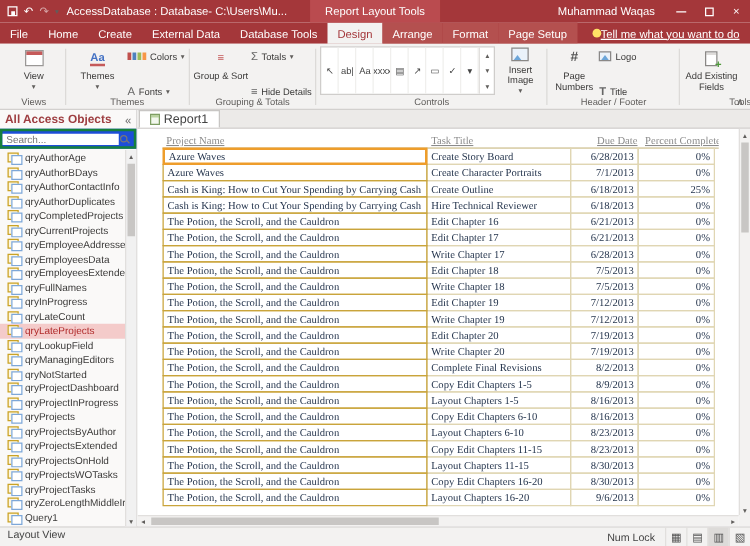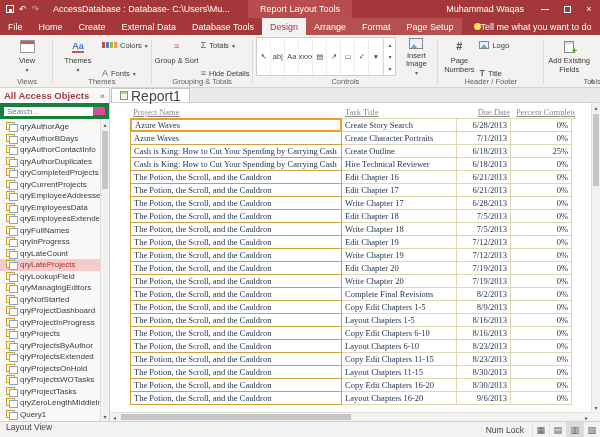--- a/index.html
+++ b/index.html
@@ -18,21 +18,21 @@
   .tb-user { margin-left:auto; padding:0 10px; white-space:nowrap; }
   .win-btn { width:22px; height:18px; display:flex; align-items:center; justify-content:center; flex:0 0 auto; }
   .ico-min { width:8px; height:1px; background:#fff; }
   .ico-max { width:7px; height:7px; border:1px solid #fff; }
 
   
   .tabrow { height:17px; background:#A4373A; display:flex; align-items:stretch; color:#fff; font-size:9px; flex:0 0 auto; }
   .tab { display:flex; align-items:center; padding:0 8px; white-space:nowrap; }
   .tab.contextual { background:#B4504F; }
   .tab.active { background:#F3F2F1; color:#A4373A; }
-  .tellme { display:flex; align-items:center; gap:0; margin-left:12px; white-space:nowrap; }
+  .tellme { display:flex; align-items:center; gap:0; margin-left:12px; white-space:nowrap;text-decoration:underline; }
   .bulb { width:7px; height:7px; border-radius:50%; background:#FFE266; }
 
   
   .ribbon { height:53px; background:#F3F2F1; border-bottom:1px solid #D2D0CE; display:flex; padding:1px 2px 0; position:relative; flex:0 0 auto; }
   .rgroup { display:flex; flex-direction:column; padding:0 3px; }
   .rgroup-body { height:41px; display:flex; align-items:flex-start; gap:2px; }
   .rgroup-label { height:11px; font-size:7.5px; color:#605E5C; text-align:center; line-height:10px; white-space:nowrap; }
   .sep { width:1px; background:#DCDAD8; margin:3px 0; flex:0 0 auto; }
   .rbtn-big { width:44px; height:41px; display:flex; flex-direction:column; align-items:center; font-size:7.5px; color:#3B3A39; text-align:center; line-height:8.5px; padding-top:2px; }
   .rbtn-big .bicon { height:17px; display:flex; align-items:center; justify-content:center; margin-bottom:2px; }
@@ -58,40 +58,40 @@
   .gallery-arrows span { flex:1; display:flex; align-items:center; justify-content:center; font-size:6px; color:#605E5C; }
   .ribbon-collapse { position:absolute; right:5px; bottom:1px; font-size:8px; color:#605E5C; }
 
   
   .workspace { flex:1; display:flex; min-height:0;justify-content:center; }
 
   
   .nav { width:110px; background:#FAF9F8; border-right:1px solid #D2D0CE; display:flex; flex-direction:column; position:relative; flex:0 0 auto; }
   .nav-header { height:15px; display:flex; align-items:center; padding:0 4px; color:#9E3E41; font-size:9.5px; font-weight:bold; white-space:nowrap; }
   .shutter { margin-left:auto; color:#666; font-size:9px; font-weight:normal; }
-  .nav-search { height:16px; margin:0; display:flex; align-items:center; border:4px solid #15803d; background:#ec4899; }
+  .nav-search { height:16px; margin:0; display:flex; align-items:center; border:2px solid #15803d; background:#1d4ed8; }
   .nav-search input { border:0; outline:0; flex:1; font-size:8px; padding:0 3px; min-width:0; font-family:"Liberation Sans", sans-serif; color:#555; }
   .mag { width:9px; height:9px; position:relative; margin-right:3px; flex:0 0 auto; }
   .mag::before { content:""; position:absolute; left:1px; top:1px; width:4px; height:4px; border:1px solid #777; border-radius:50%; }
   .mag::after { content:""; position:absolute; left:6px; top:6px; width:3px; height:1px; background:#777; transform:rotate(45deg); }
   .nav-list { flex:1; overflow:hidden; padding:2px 9px 0 0; }
   .nav-item { height:11.5px; display:flex; align-items:center; padding-left:6px; gap:3px; color:#3B3A39; font-size:8px; white-space:nowrap; overflow:hidden; }
   .nav-item.selected { background:#F4CBCA; color:#B02B2B; }
   .q-icon { position:relative; width:11px; height:9px; flex:0 0 auto; }
   .q-icon::before { content:""; position:absolute; left:0; top:0; width:7px; height:6px; background:#FDF6DE; border:1px solid #C9A227; }
   .q-icon::after { content:""; position:absolute; left:3px; top:2px; width:7px; height:6px; background:#fff; border:1px solid #7DA7D8; }
   .nav-scroll { position:absolute; right:0; top:32px; bottom:0; width:9px; background:#F1F1F1; border-left:1px solid #E1DFDD; }
   .nav-scroll .arrow { height:9px; display:flex; align-items:center; justify-content:center; font-size:6px; color:#605E5C; }
   .nav-scroll .arrow.bottom { position:absolute; bottom:0; left:0; right:0; }
   .nav-thumb { position:absolute; left:1px; right:1px; top:11px; height:58px; background:#C8C6C4; }
 
   
   .doc { flex:1; display:flex; flex-direction:column; background:#fff; min-width:0; position:relative; }
   .doc-tabs { height:15px; background:#ECEAE8; border-bottom:1px solid #D2D0CE; display:flex; align-items:flex-end; padding-left:1px; flex:0 0 auto; }
-  .doc-tab { background:#fff; border:1px solid #C8C6C4; border-bottom:none; height:14px; display:flex; align-items:center; gap:3px; padding:0 8px; font-size:14px; color:#444; }
+  .doc-tab { background:#fff; border:1px solid #C8C6C4; border-bottom:none; height:14px; display:flex; align-items:center; gap:3px; padding:0 8px; font-size:10px; color:#444; }
   .rep-ico { width:8px; height:9px; border:1px solid #7E9E63; background:#F3F8EE; box-shadow:inset 0 2px 0 #B9D3A0; flex:0 0 auto; }
   .canvas { flex:1; position:relative; overflow:hidden; }
   .rtable { position:absolute; left:20px; top:3px; width:445px; }
   .thead { display:flex; border-bottom:1px solid #CCBF96; height:13px; align-items:flex-end; padding-bottom:1px; }
   .th { font-family:"Liberation Serif", serif; font-size:8.5px; color:#8B8B8B; white-space:nowrap; overflow:hidden; padding:0 3px;text-decoration:underline; }
   .w-project { width:212px; } .w-task { width:116px; } .w-due { width:55px; text-align:right; } .w-pct { width:62px; text-align:right; }
   .trow { display:flex; margin-top:-1px; }
   .cell { height:14px; border:1px solid #E0D6B3; font-family:"Liberation Serif", serif; font-size:8.5px; color:#26364E; padding:0 3px; line-height:12px; white-space:nowrap; overflow:hidden; }
   .c-project { width:212px; border-color:#C9A43B; position:relative; z-index:1; }
   .c-task { width:116px; margin-left:-1px; }
@@ -445,21 +445,21 @@
           <div class="thead">
             <span class="th w-project">Project Name</span>
             <span class="th w-task">Task Title</span>
             <span class="th w-due">Due Date</span>
             <span class="th w-pct">Percent Complete</span>
           </div>
           <div>
 
           <div class="trow">
               <span class="cell c-project">Azure Waves</span>
-              <span class="cell c-task">Create Story Search</span>
+              <span class="cell c-task">Create Story Board</span>
               <span class="cell c-due">6/28/2013</span>
               <span class="cell c-pct">0%</span>
             </div>
               <div class="trow">
               <span class="cell c-project">Azure Waves</span>
               <span class="cell c-task">Create Character Portraits</span>
               <span class="cell c-due">7/1/2013</span>
               <span class="cell c-pct">0%</span>
             </div>
               <div class="trow">

